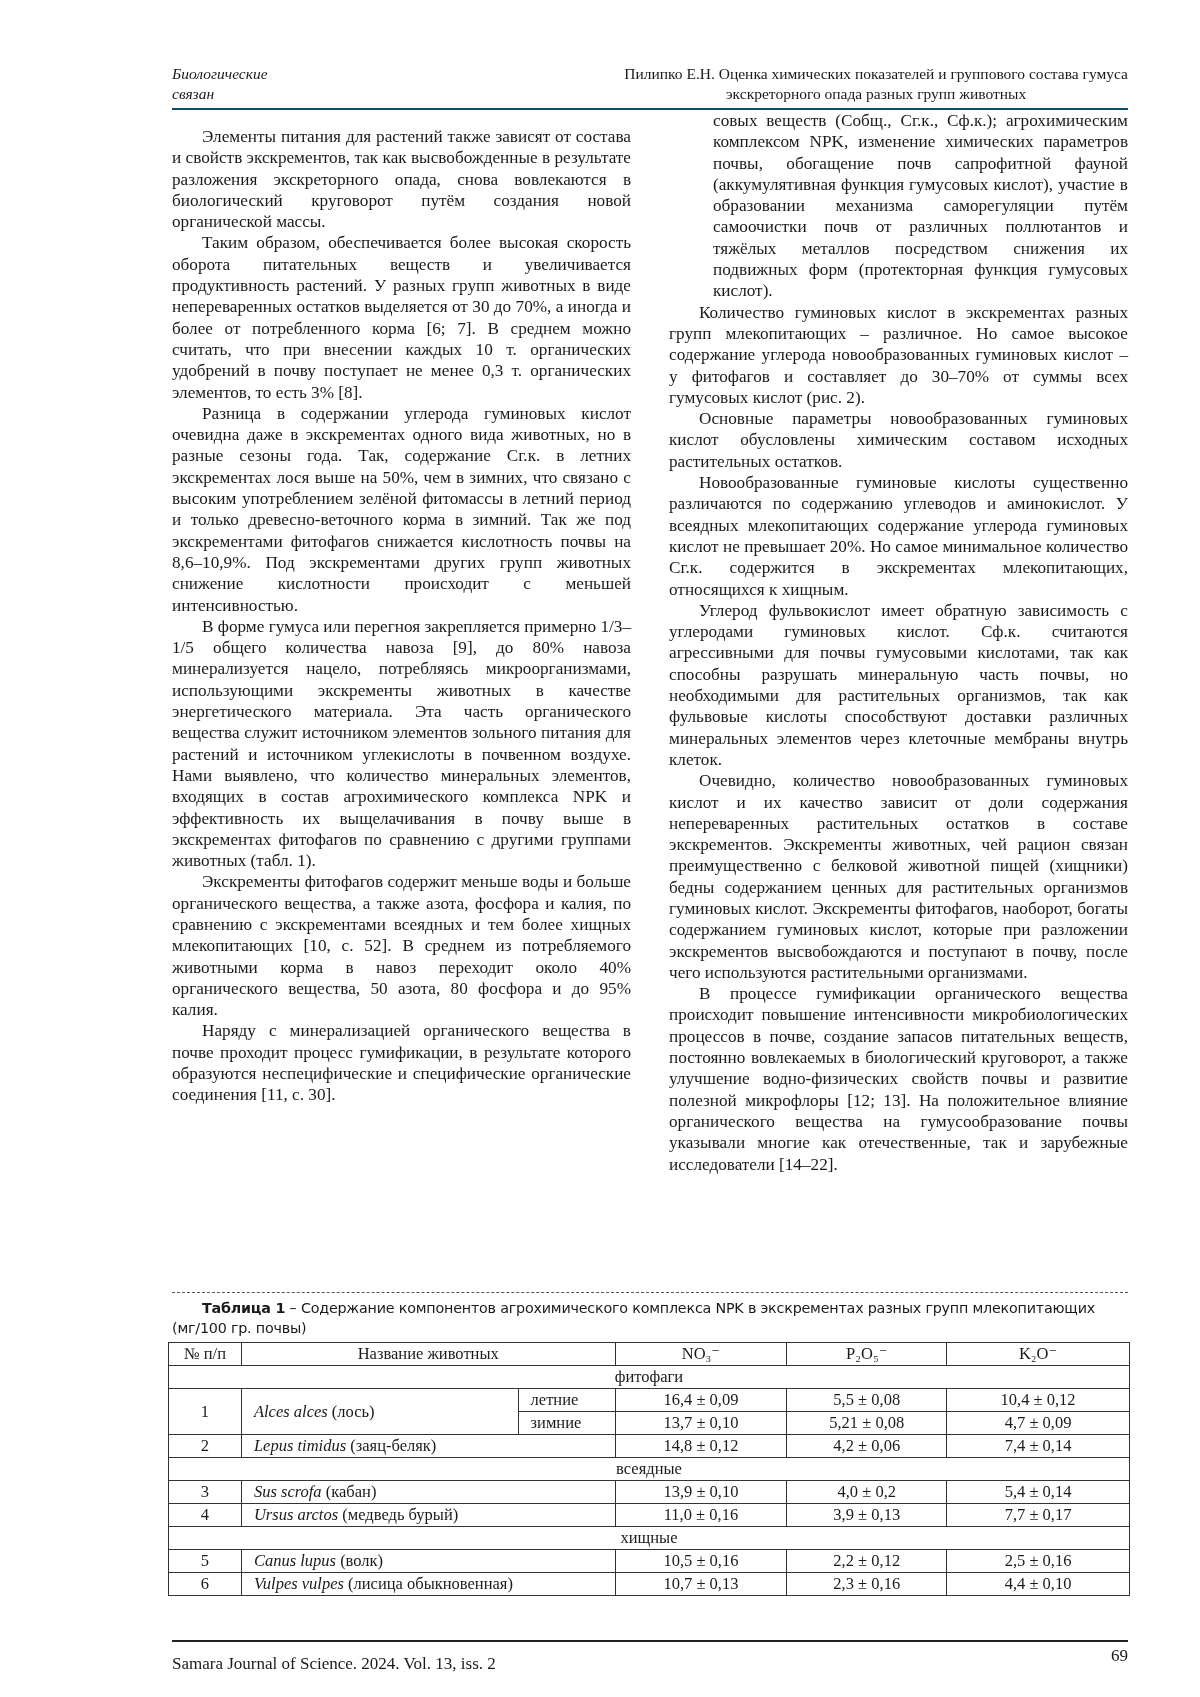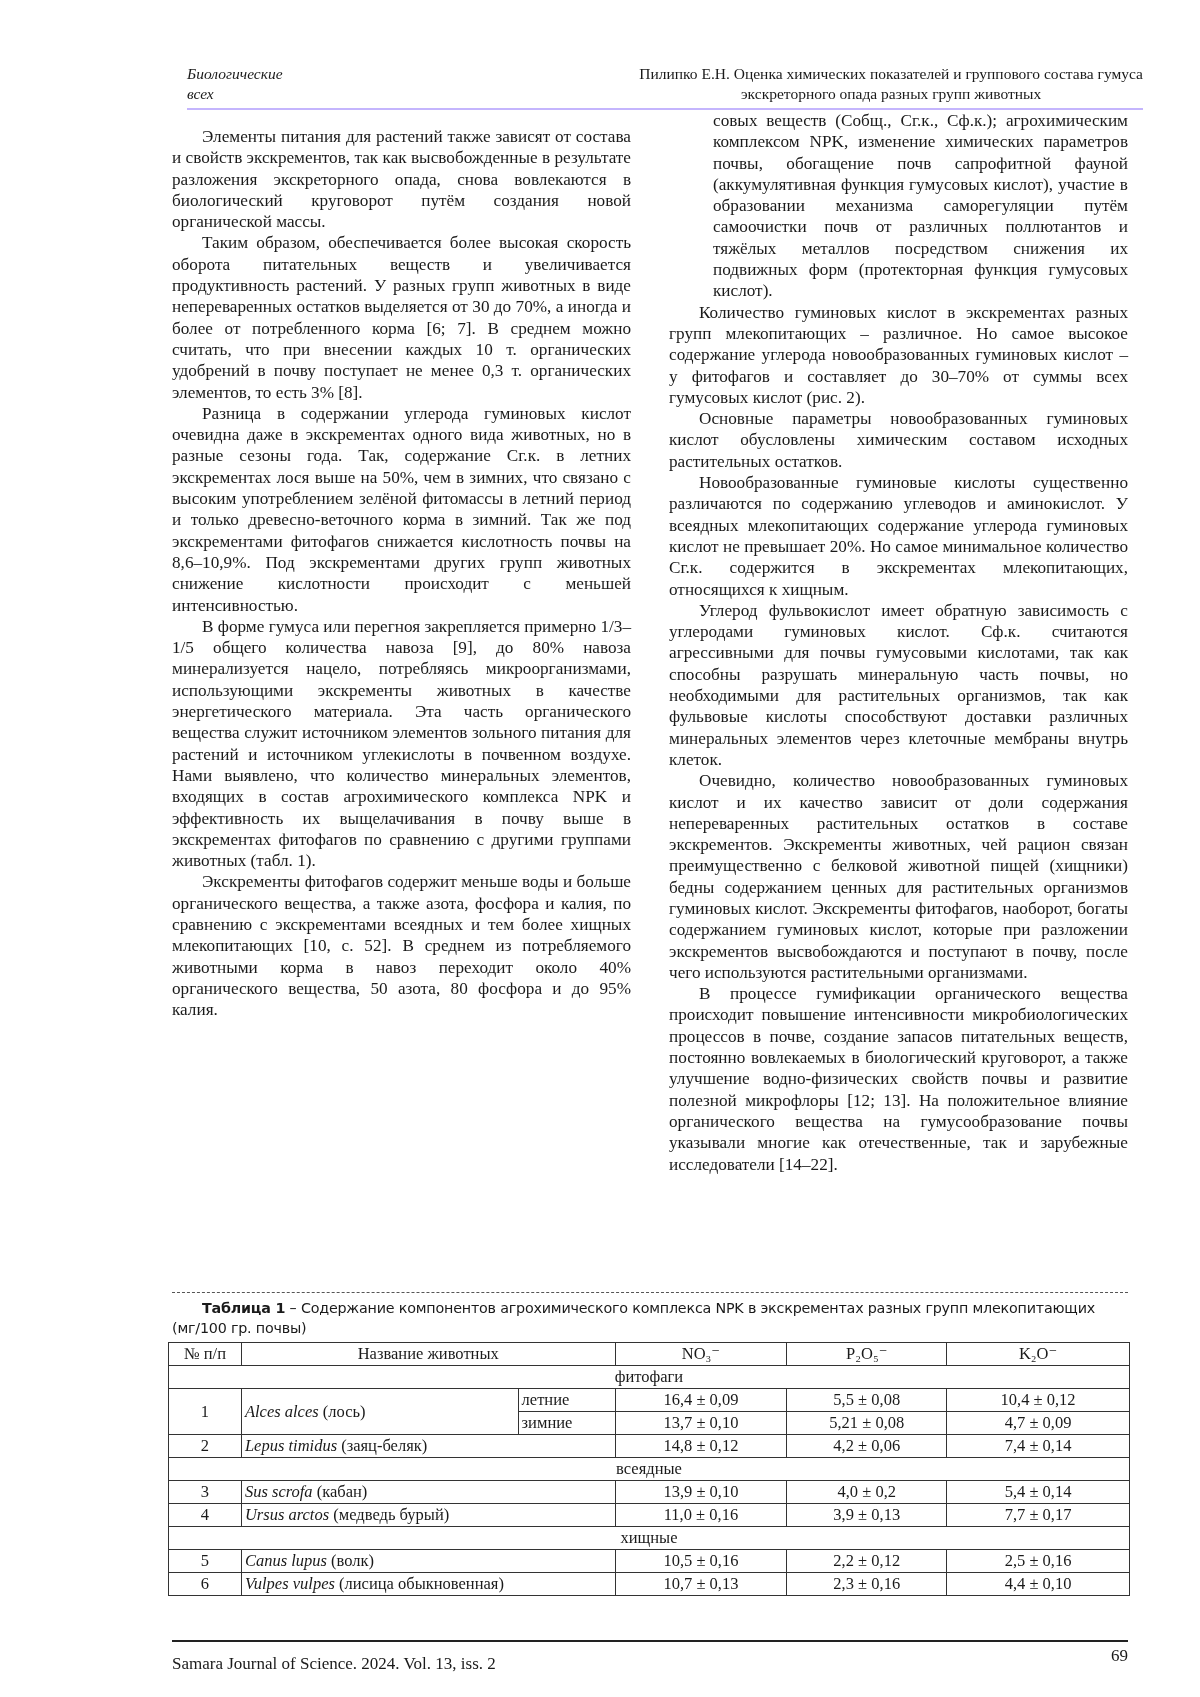--- a/index.html
+++ b/index.html
@@ -1,55 +1,56 @@
 <!DOCTYPE html>
 <html><head>
 <meta charset="utf-8">
 <style>
   html, body { margin:0; padding:0; background:#ffffff; }
   body { width:1200px; height:1697px; position:relative; overflow:hidden; font-family:"Liberation Serif", "DejaVu Serif", serif; color:#1a1a1a; }
-  .header { position:absolute; left:172px; top:64px; width:956px; height:44px; border-bottom:2px solid #c4b5fd;margin-left:15px; }
+  .header { position:absolute; left:172px; top:64px; width:956px; height:44px; border-bottom:2px solid #0c4a6e; }
   .hdr-left { position:absolute; left:0; top:0; font-style:italic; font-size:15.5px; line-height:20px; }
   .hdr-right { position:absolute; right:0; top:0; text-align:center; font-size:15.5px; line-height:20px; }
   .col { position:absolute; top:110px; width:459px; font-size:17.2px; line-height:21.3px; text-align:justify; }
   .col.left { left:172px;margin-top:16px; }
   .col.right { left:669px; }
   .col p { margin:0; text-indent:30px; }
   .col p.cont { text-indent:0;margin-left:44px; }
   .sep { position:absolute; left:172px; top:1292px; width:956px; border-top:1px dashed #555; }
   .caption { position:absolute; left:172px; top:1298px; width:956px; font-family:"DejaVu Sans", sans-serif; font-size:14.3px; line-height:20px; text-indent:30px; letter-spacing:-0.2px; }
   .caption b { font-weight:bold; }
   table.t1 { position:absolute; left:168px; top:1342px; width:962px; border-collapse:collapse; font-size:16.5px; }
-  table.t1 td, table.t1 th { border:1.5px solid #333; padding:0 3px; height:22px; line-height:22px; font-weight:normal; text-align:center; }
+  table.t1 td, table.t1 th { border:1.5px solid #333; padding:0 12px; height:22px; line-height:22px; font-weight:normal; text-align:center; }
   table.t1 td.name { text-align:left; }
   table.t1 td.season { text-align:left; }
   table.t1 .group td { text-align:center; }
   .footer { position:absolute; left:172px; top:1640px; width:956px; border-top:2px solid #222; padding-top:12px; font-size:17px; }
   .footer .pg { position:absolute; right:0; top:4px; }
 </style>
 </head>
 <body>
 
 <div class="header">
   <div class="hdr-left">
     <div>Биологические</div>
-    <div>всех</div>
+    <div>связан</div>
   </div>
   <div class="hdr-right">
     <div>Пилипко Е.Н. Оценка химических показателей и группового состава гумуса</div>
     <div>экскреторного опада разных групп животных</div>
   </div>
 </div>
 
 <div class="col left">
   <p>Элементы питания для растений также зависят от состава и свойств экскрементов, так как высвобожденные в результате разложения экскреторного опада, снова вовлекаются в биологический круговорот путём создания новой органической массы.</p>
   <p>Таким образом, обеспечивается более высокая скорость оборота питательных веществ и увеличивается продуктивность растений. У разных групп животных в виде непереваренных остатков выделяется от 30 до 70%, а иногда и более от потребленного корма [6; 7]. В среднем можно считать, что при внесении каждых 10 т. органических удобрений в почву поступает не менее 0,3 т. органических элементов, то есть 3% [8].</p>
   <p>Разница в содержании углерода гуминовых кислот очевидна даже в экскрементах одного вида животных, но в разные сезоны года. Так, содержание Сг.к. в летних экскрементах лося выше на 50%, чем в зимних, что связано с высоким употреблением зелёной фитомассы в летний период и только древесно-веточного корма в зимний. Так же под экскрементами фитофагов снижается кислотность почвы на 8,6–10,9%. Под экскрементами других групп животных снижение кислотности происходит с меньшей интенсивностью.</p>
   <p>В форме гумуса или перегноя закрепляется примерно 1/3–1/5 общего количества навоза [9], до 80% навоза минерализуется нацело, потребляясь микроорганизмами, использующими экскременты животных в качестве энергетического материала. Эта часть органического вещества служит источником элементов зольного питания для растений и источником углекислоты в почвенном воздухе. Нами выявлено, что количество минеральных элементов, входящих в состав агрохимического комплекса NPK и эффективность их выщелачивания в почву выше в экскрементах фитофагов по сравнению с другими группами животных (табл. 1).</p>
   <p>Экскременты фитофагов содержит меньше воды и больше органического вещества, а также азота, фосфора и калия, по сравнению с экскрементами всеядных и тем более хищных млекопитающих [10, с. 52]. В среднем из потребляемого животными корма в навоз переходит около 40% органического вещества, 50 азота, 80 фосфора и до 95% калия.</p>
+  <p>Наряду с минерализацией органического вещества в почве проходит процесс гумификации, в результате которого образуются неспецифические и специфические органические соединения [11, с. 30].</p>
 </div>
 
 <div class="col right">
   <p class="cont">совых веществ (Собщ., Сг.к., Сф.к.); агрохимическим комплексом NPK, изменение химических параметров почвы, обогащение почв сапрофитной фауной (аккумулятивная функция гумусовых кислот), участие в образовании механизма саморегуляции путём самоочистки почв от различных поллютантов и тяжёлых металлов посредством снижения их подвижных форм (протекторная функция гумусовых кислот).</p>
   <p>Количество гуминовых кислот в экскрементах разных групп млекопитающих – различное. Но самое высокое содержание углерода новообразованных гуминовых кислот – у фитофагов и составляет до 30–70% от суммы всех гумусовых кислот (рис. 2).</p>
   <p>Основные параметры новообразованных гуминовых кислот обусловлены химическим составом исходных растительных остатков.</p>
   <p>Новообразованные гуминовые кислоты существенно различаются по содержанию углеводов и аминокислот. У всеядных млекопитающих содержание углерода гуминовых кислот не превышает 20%. Но самое минимальное количество Сг.к. содержится в экскрементах млекопитающих, относящихся к хищным.</p>
   <p>Углерод фульвокислот имеет обратную зависимость с углеродами гуминовых кислот. Сф.к. считаются агрессивными для почвы гумусовыми кислотами, так как способны разрушать минеральную часть почвы, но необходимыми для растительных организмов, так как фульвовые кислоты способствуют доставки различных минеральных элементов через клеточные мембраны внутрь клеток.</p>
   <p>Очевидно, количество новообразованных гуминовых кислот и их качество зависит от доли содержания непереваренных растительных остатков в составе экскрементов. Экскременты животных, чей рацион связан преимущественно с белковой животной пищей (хищники) бедны содержанием ценных для растительных организмов гуминовых кислот. Экскременты фитофагов, наоборот, богаты содержанием гуминовых кислот, которые при разложении экскрементов высвобождаются и поступают в почву, после чего используются растительными организмами.</p>
   <p>В процессе гумификации органического вещества происходит повышение интенсивности микробиологических процессов в почве, создание запасов питательных веществ, постоянно вовлекаемых в биологический круговорот, а также улучшение водно-физических свойств почвы и развитие полезной микрофлоры [12; 13]. На положительное влияние органического вещества на гумусообразование почвы указывали многие как отечественные, так и зарубежные исследователи [14–22].</p>

